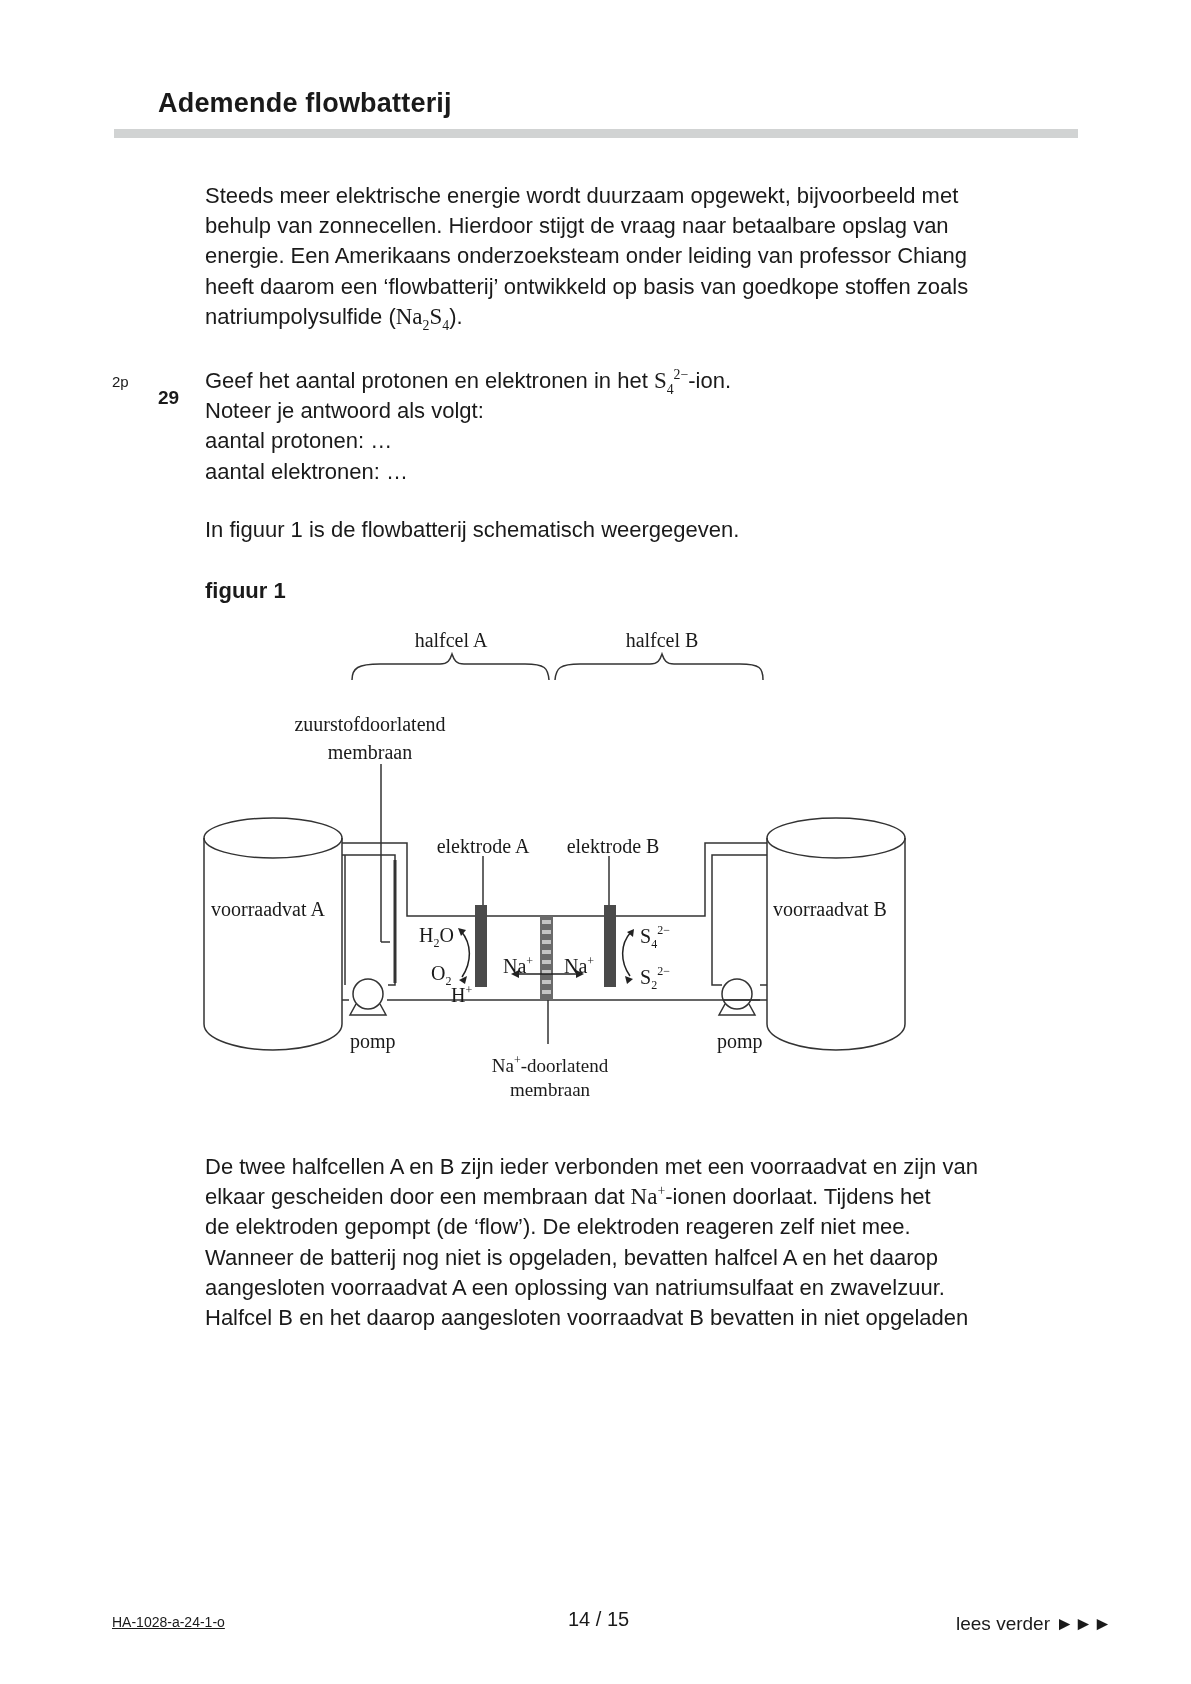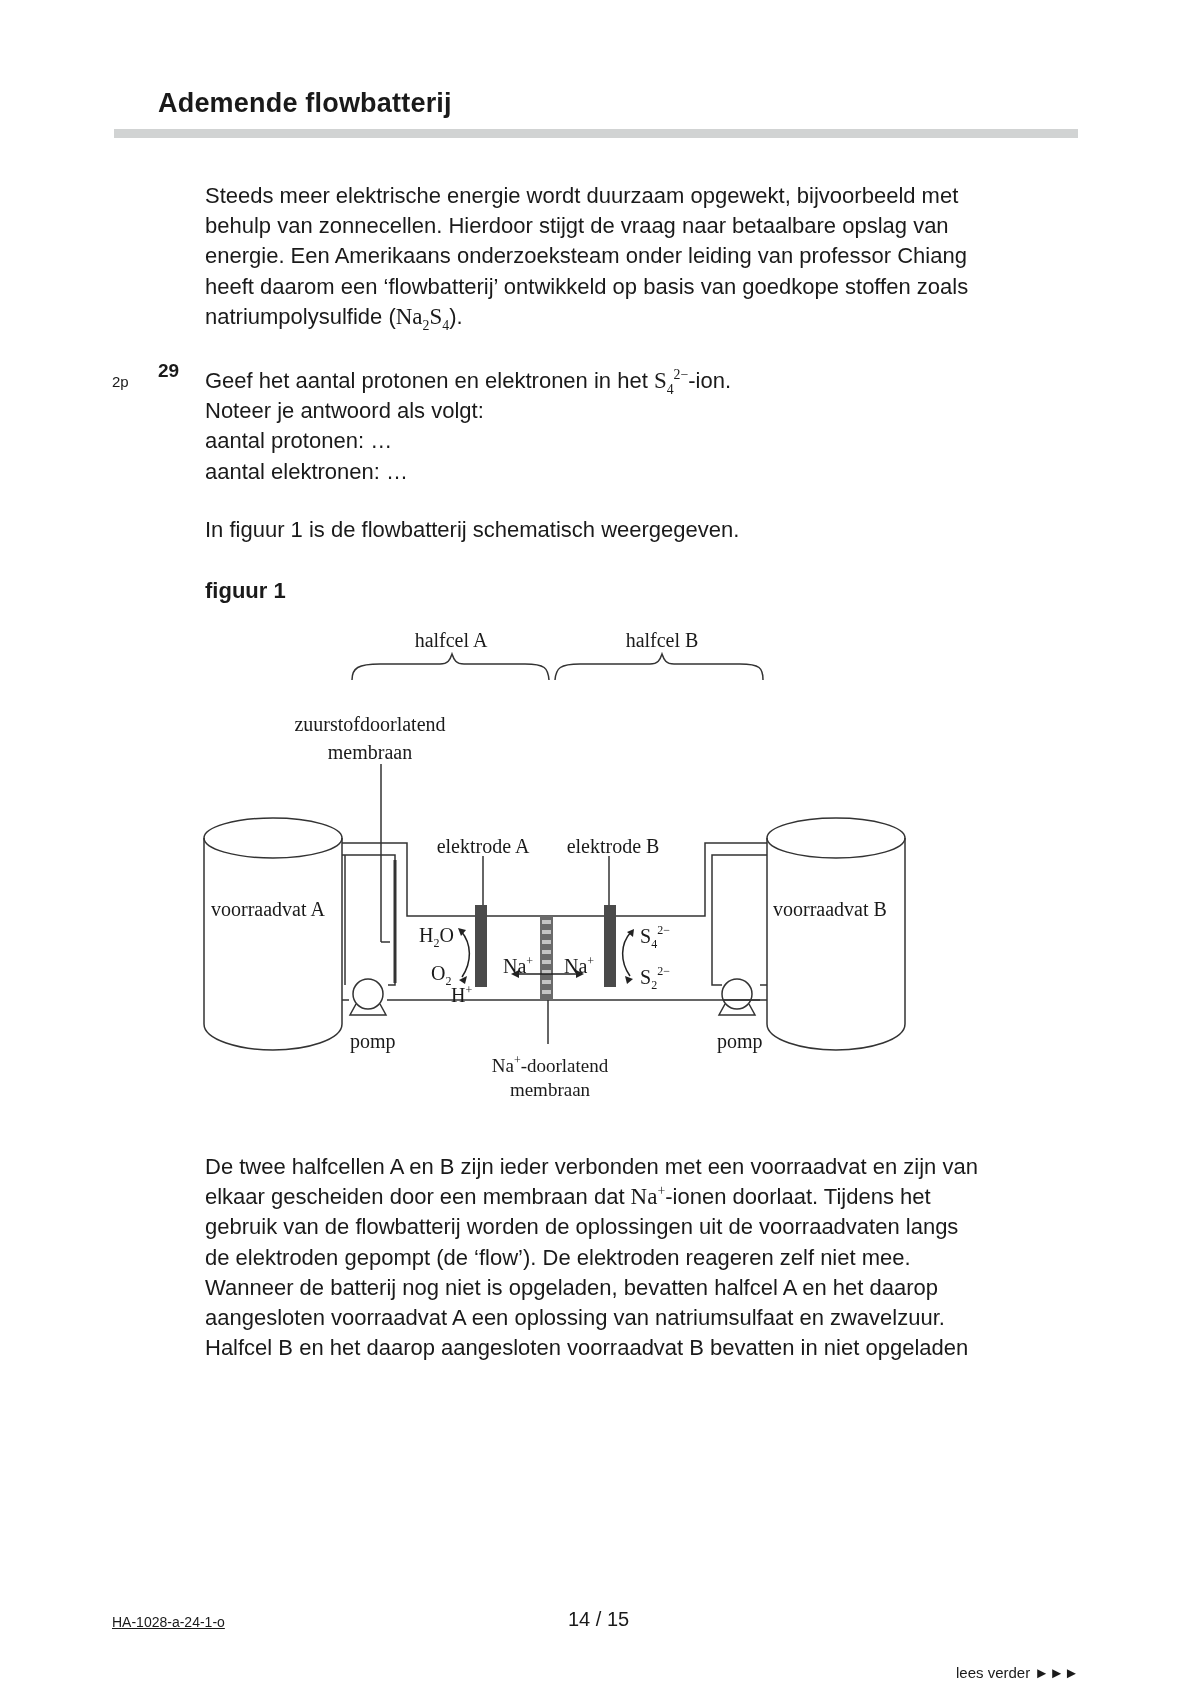--- a/index.html
+++ b/index.html
@@ -4,27 +4,27 @@
 <style>
   html, body { margin:0; padding:0; background:#fff; }
   body { width:1191px; height:1684px; position:relative; font-family:"Liberation Sans", sans-serif; color:#1a1a1a; }
   .abs { position:absolute; }
   .title { left:158px; top:88px; font-size:27px; font-weight:bold; letter-spacing:0.2px; }
   .rule { left:114px; top:129px; width:964px; height:9px; background:#d1d3d3; }
   .para { left:205px; font-size:22px; line-height:30.2px; }
   .serif { font-family:"Liberation Serif", serif; font-size:23px; }
   sub, sup { font-size:60%; line-height:0; }
   .pts { left:112px; top:373px; font-size:15px; }
-  .qnum { left:158px; top:360px; font-size:19px; font-weight:bold; }
+  .qnum { left:158px; top:387px; font-size:19px; font-weight:bold; }
   .figlabel { left:205px; top:578px; font-size:22px; font-weight:bold; }
   .diagram { left:195px; top:620px; width:730px; height:480px; }
   .diagram text { font-family:"Liberation Serif", serif; fill:#1a1a1a; }
   .foot-left { left:112px; top:1614px; font-size:14px;text-decoration:underline; }
   .foot-mid { left:568px; top:1608px; font-size:20px; }
-  .foot-right { left:956px; top:1664px; font-size:15px;text-align:center; }
+  .foot-right { left:956px; top:1613px; font-size:19px;text-align:center; }
 </style>
 </head>
 <body>
 
 <div class="abs title">Ademende flowbatterij</div>
 <div class="abs rule"></div>
 
 <div class="abs para" style="top:181px;">
   <div>Steeds meer elektrische energie wordt duurzaam opgewekt, bijvoorbeeld met</div>
   <div>behulp van zonnecellen. Hierdoor stijgt de vraag naar betaalbare opslag van</div>
@@ -132,21 +132,20 @@
   <text x="564" y="973" font-size="20"><tspan>Na</tspan><tspan font-size="12" dy="-8">+</tspan></text>
   <text x="640" y="943" font-size="20"><tspan>S</tspan><tspan font-size="12" dy="5">4</tspan><tspan font-size="12" dy="-14">2−</tspan></text>
   <text x="640" y="984" font-size="20"><tspan>S</tspan><tspan font-size="12" dy="5">2</tspan><tspan font-size="12" dy="-14">2−</tspan></text>
   <text x="550" y="1072" font-size="19" text-anchor="middle"><tspan>Na</tspan><tspan font-size="12" dy="-8">+</tspan><tspan dy="8">-doorlatend</tspan></text>
   <text x="550" y="1096" font-size="19" text-anchor="middle">membraan</text>
 </svg>
 
 <div class="abs para" style="top:1152px;">
   <div>De twee halfcellen A en B zijn ieder verbonden met een voorraadvat en zijn van</div>
   <div><span>elkaar gescheiden door een membraan dat </span><span class="serif"><span>Na</span><sup>+</sup></span><span>-ionen doorlaat. Tijdens het</span></div>
-  <div>gebruik van de flowbatterij worden de oplossingen uit de voorraadvaten langs</div>
   <div>de elektroden gepompt (de ‘flow’). De elektroden reageren zelf niet mee.</div>
   <div>Wanneer de batterij nog niet is opgeladen, bevatten halfcel A en het daarop</div>
   <div>aangesloten voorraadvat A een oplossing van natriumsulfaat en zwavelzuur.</div>
   <div>Halfcel B en het daarop aangesloten voorraadvat B bevatten in niet opgeladen</div>
 </div>
 
 <div class="abs foot-left">HA-1028-a-24-1-o</div>
 <div class="abs foot-mid">14 / 15</div>
 <div class="abs foot-right">lees verder ►►►</div>
 

